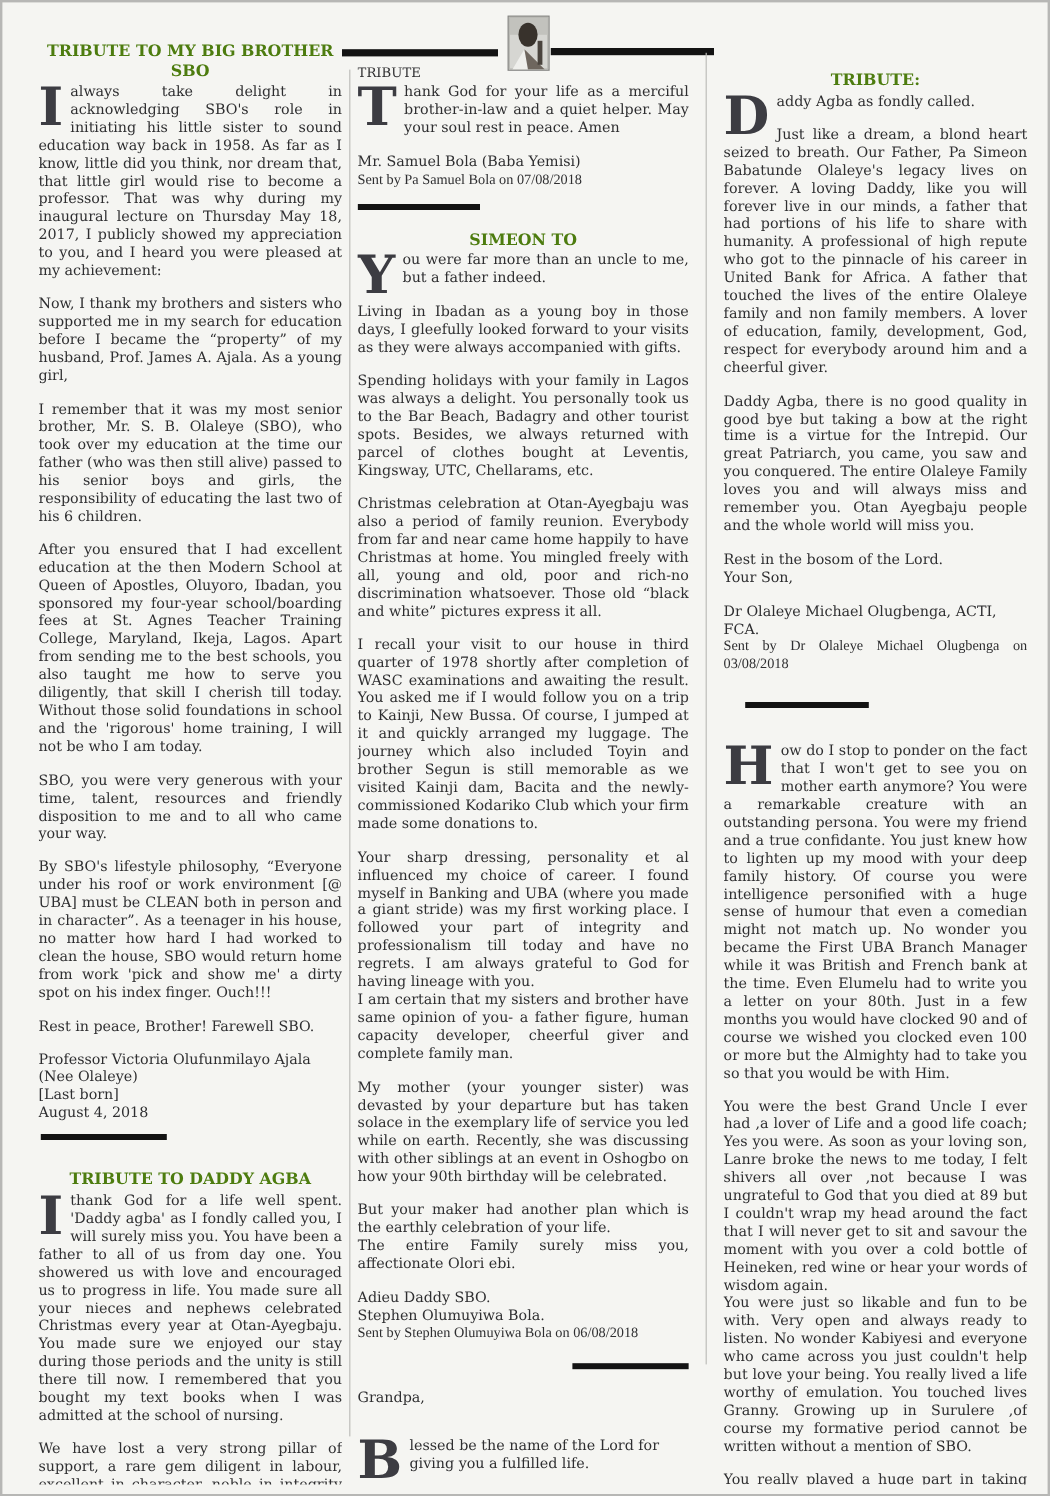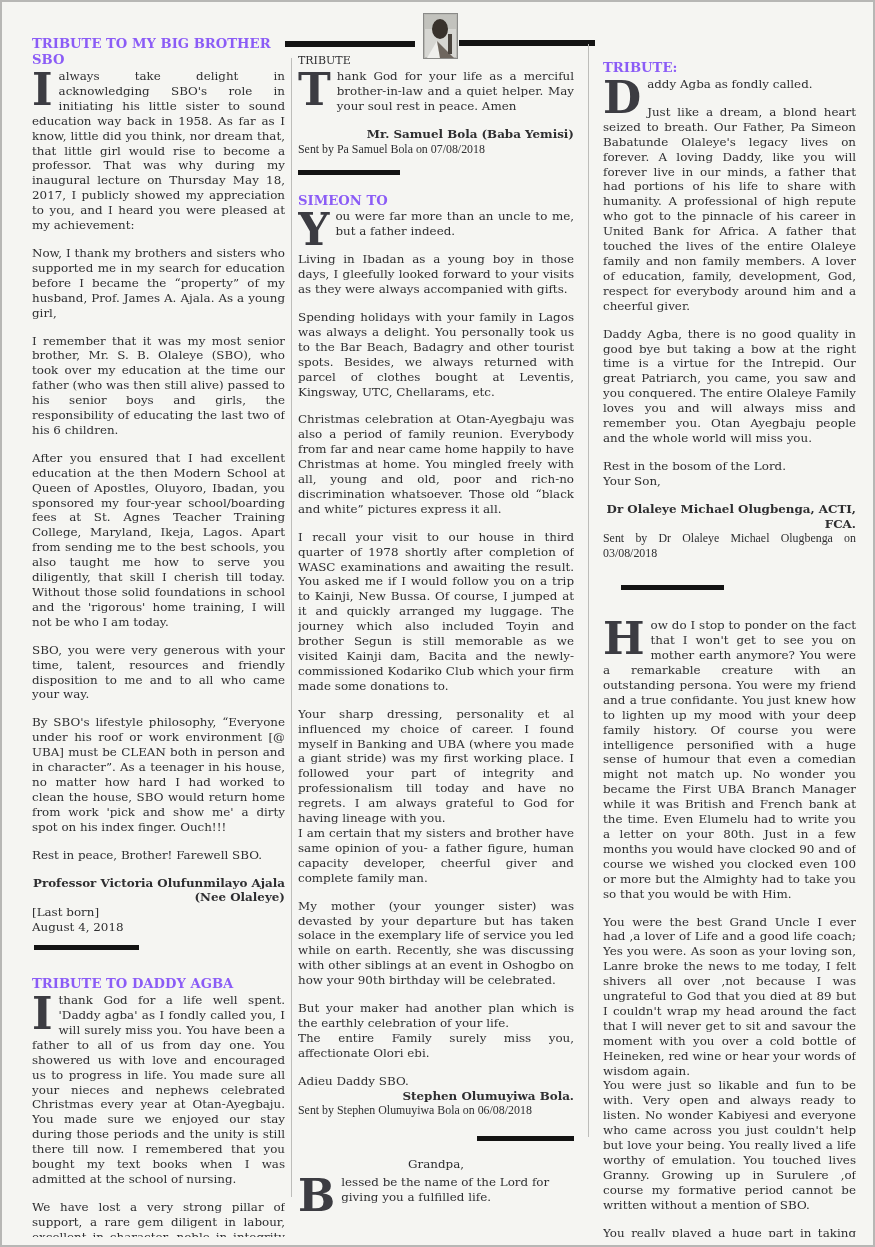--- a/index.html
+++ b/index.html
@@ -22,30 +22,30 @@
   
   .cols{position:absolute;left:30px;right:20px;top:34px;bottom:8px;display:flex;}
   .col{overflow:hidden;font-size:11.9px;line-height:14.9px;}
   .col1{width:253px;flex:0 0 253px;}
   .col2{width:276px;flex:0 0 276px;padding-top:18px;box-sizing:border-box;}
   .col3{width:253px;flex:0 0 253px;margin-top:24px;}
   .vdiv{flex:0 0 1px;width:1px;background:#bdbdba;}
   .vdiv.d1{margin:22px 6px 40px 6px;}
   .vdiv.d2{margin:8px 14px 100px 14px;}
   
-  h2{font-size:13.2px;line-height:16px;margin:0 0 1px 0;color:#8b5cf6;}
+  h2{font-size:13.2px;line-height:16px;margin:0 0 1px 0;text-align:center;color:#4d7c0f;}
   h2.two{margin-bottom:0;}
   h2.sub{margin-top:0;}
   .plainhead{font-size:11px;margin:0;}
   p{margin:0 0 13px 0;text-align:justify;}
   p.t{margin-bottom:0;}           
   p.rag{text-align:left;}
-  .sal{margin-bottom:3px;text-align:center;}
+  .sal{margin-bottom:25px;text-align:left;}
   .dc{float:left;font-size:44px;line-height:35px;font-weight:bold;color:#3c3c42;padding:3px 6px 0 0;}
-  .sig{font-weight:bold;margin:0;text-align:right;}
+  .sig{font-weight:normal;margin:0;text-align:left;}
   .sent{margin:0 0 13px 0;text-align:justify;}
   .sent.last{margin-bottom:0;font-family:Liberation Serif, serif;}
   .note{margin:0;text-align:left;}
   .sep{height:5px;background:#131313;width:105px;margin:10px 0 26px 2px;}
   .sep.c2a{width:102px;margin:14px 0 18px 0;}
   .sep.c2b{width:97px;margin:18px 0 16px auto;}
   .sep.c3{width:103px;margin:24px 0 28px 18px;}
 </style>
 </head>
 <body>

